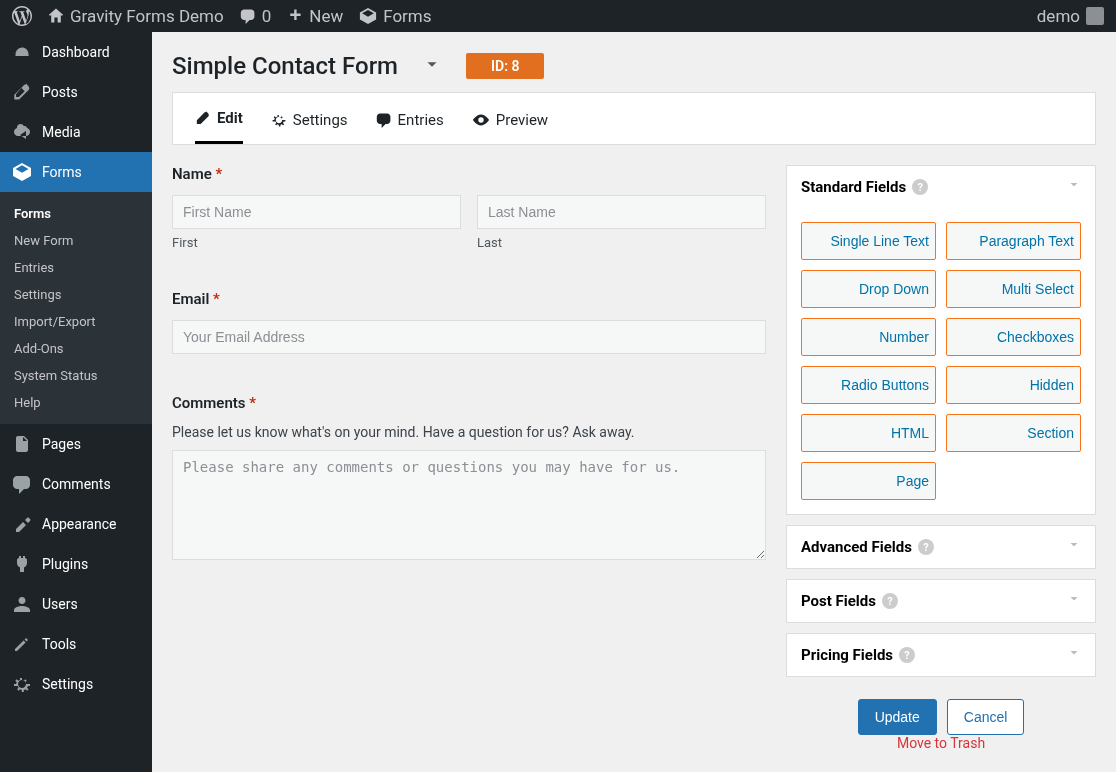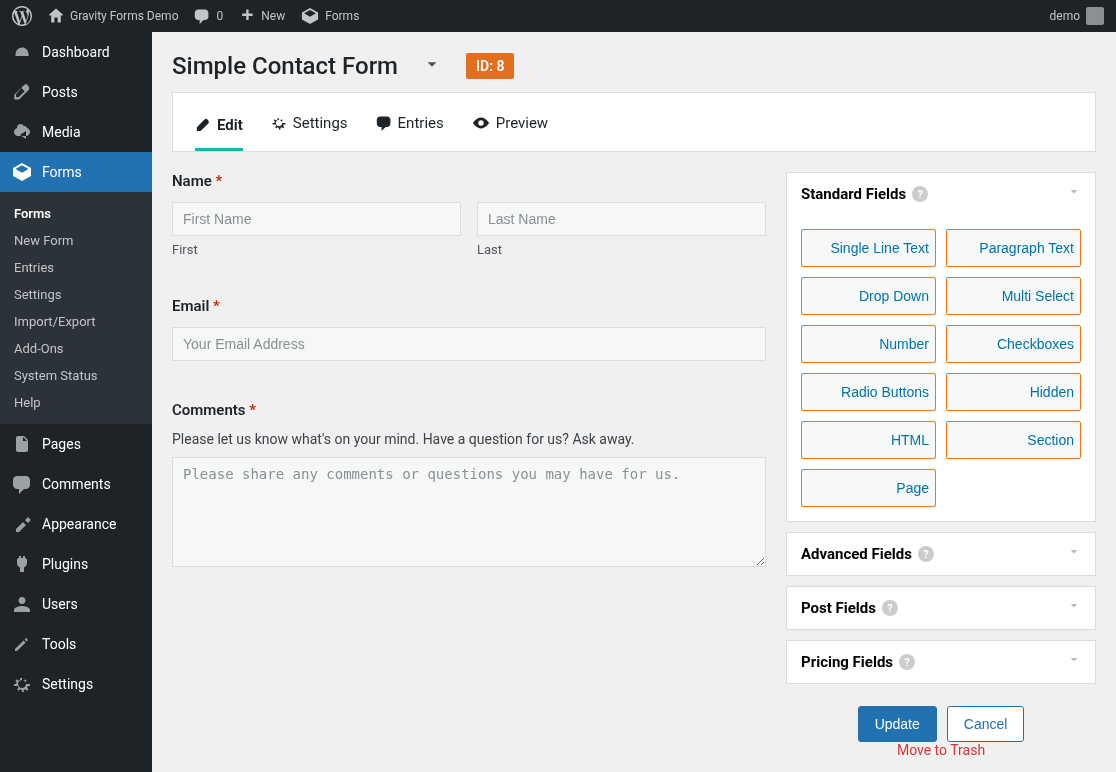--- a/index.html
+++ b/index.html
@@ -1,21 +1,21 @@
 <!DOCTYPE html>
 <html><head>
 <meta charset="utf-8">
 <style>
 * { box-sizing: border-box; margin: 0; padding: 0; }
 body { font-family: -apple-system, BlinkMacSystemFont, "Segoe UI", Roboto, sans-serif; font-size: 14px; background: #f0f0f1; width: 1116px; height: 772px; overflow: hidden; }
 
 
 .adminbar { height: 32px; background: #1d2327; color: #c3c4c7; display: flex; align-items: center; padding: 0 12px; justify-content: space-between; }
 .adminbar-left, .adminbar-right { display: flex; align-items: center; gap: 16px; }
-.adminbar-item { display: flex; align-items: center; gap: 6px; color: #c3c4c7; font-size: 12px; cursor: pointer; }
+.adminbar-item { display: flex; align-items: center; gap: 6px; color: #c3c4c7; font-size: 17px; cursor: pointer; }
 .adminbar-item svg { fill: #c3c4c7; }
 .avatar { width: 18px; height: 18px; background: #8c8f94; border-radius: 2px; }
 
 
 .wrapper { display: flex; height: 740px; }
 
 
 .sidebar { width: 152px; background: #1d2327; color: #c3c4c7; }
 .sidebar-item { display: flex; align-items: center; gap: 10px; padding: 10px 12px; font-size: 14px; cursor: pointer; color: #fff; }
 .sidebar-item.active { background: #2271b1; position: relative; }
@@ -24,25 +24,25 @@
 .sidebar-item.active svg { fill: #fff; }
 .submenu { background: #2c3338; padding: 8px 0; }
 .submenu-item { padding: 6px 14px; font-size: 13px; cursor: pointer; color: #c3c4c7; }
 .submenu-item.current { color: #fff; font-weight: 600; }
 
 
 .content { flex: 1; padding: 0; overflow-y: auto; }
 .page-header { display: flex; align-items: center; gap: 25px; padding: 20px 20px 12px 20px; }
 .page-title { font-size: 24px; font-weight: 500; color: #1d2327; }
 .chevron-down { cursor: pointer; }
-.id-badge { background: #e26f1f; color: #fff; padding: 5px 10px; border-radius: 2px; font-size: 14px; font-weight: 600; }
+.id-badge { background: #e26f1f; color: #fff; padding: 5px 25px; border-radius: 2px; font-size: 14px; font-weight: 600; }
 
 .tab-bar { background: #fff; border: 1px solid #dcdcde; margin: 0 20px; display: flex; gap: 28px; padding: 0 22px; }
 .tab { display: flex; align-items: center; gap: 6px; padding: 16px 0 14px 0; font-size: 15px; color: #1d2327; cursor: pointer; }
-.tab.active { font-weight: 700; border-bottom: 3px solid #14b8a6; margin-top: 7px; }
+.tab.active { font-weight: 700; border-bottom: 3px solid #000000; }
 .tab svg { fill: #1d2327; }
 
 .main-area { display: flex; gap: 20px; padding: 20px; }
 .form-preview { flex: 1; }
 .field-block { margin-bottom: 40px; }
 .field-label { font-size: 15px; font-weight: 600; color: #1d2327; margin-bottom: 12px; }
 .required { color: #c02b0a; }
 .input-row { display: flex; gap: 16px; }
 .input-col { flex: 1; }
 input[type=text], textarea { width: 100%; padding: 8px 10px; border: 1px solid #ddd; background: #f6f7f7; font-size: 14px; }

